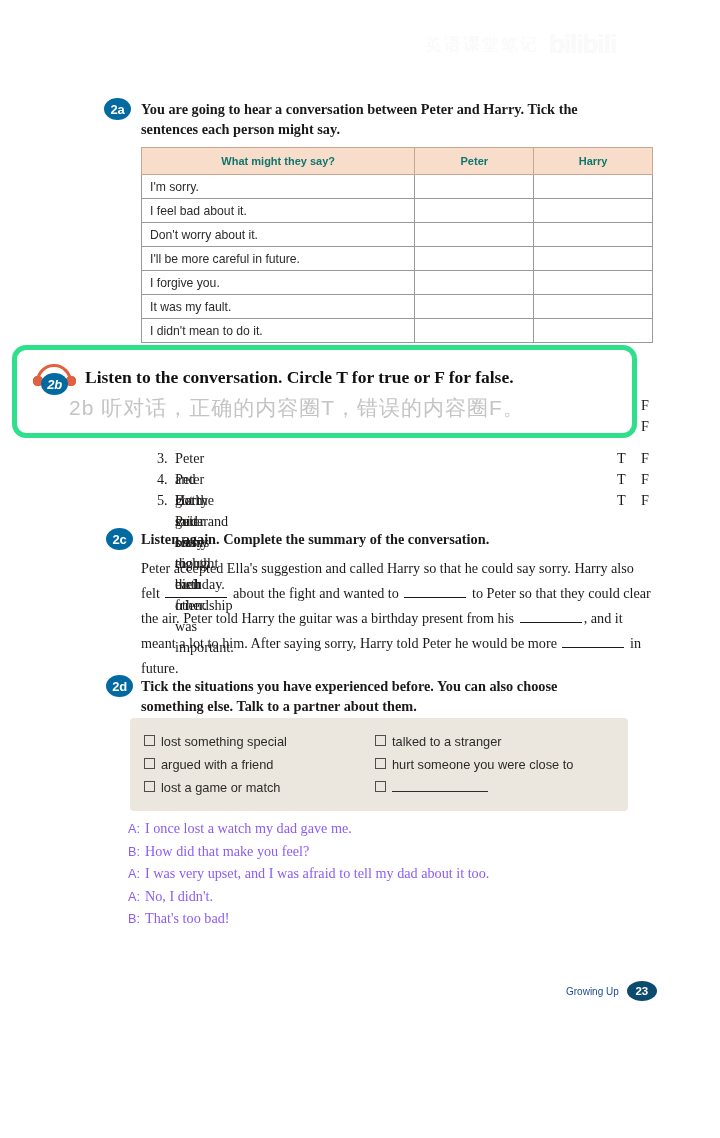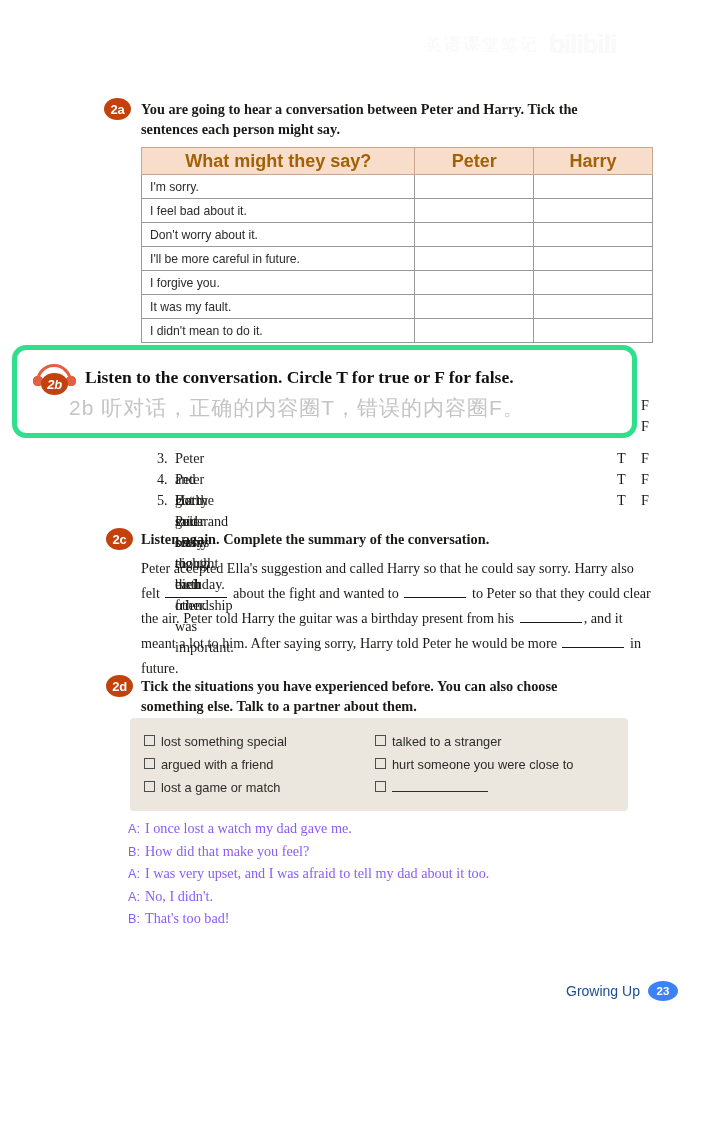--- a/index.html
+++ b/index.html
@@ -51,21 +51,21 @@
     text-shadow: 0 0 1px #f0f0f0;
     white-space: nowrap;
   }
 
   
   .badge {
     position: absolute;
     width: 27px;
     height: 22px;
     border-radius: 50%;
-    background: #c2410c;
+    background: #0369a1;
     color: #ffffff;
     font-family: "Liberation Sans", sans-serif;
     font-weight: 700;
     font-size: 13px;
     display: flex;
     align-items: center;
     justify-content: center;
     letter-spacing: -0.3px;
   }
   .badge.headset::before {
@@ -112,23 +112,23 @@
     border-collapse: collapse;
     font-family: "Liberation Sans", sans-serif;
   }
   .tbl th, .tbl td {
     border: 1px solid #9a9a9a;
     height: 24px;
     box-sizing: border-box;
   }
   .tbl th {
     background: #f8ddcb;
-    font-size: 18px;
-    font-weight: 700;
-    color: #a16207;
+    font-size: 11px;
+    font-weight: 700;
+    color: #0f766e;
     height: 27px;
     border-color: #c9a68f;
   }
   .tbl td.stmt {
     padding-left: 8px;
     font-size: 12.2px;
     color: #2b2b2b;
     text-align: left;
   }
   .col-a { width: 274px; }
@@ -261,28 +261,28 @@
   .footer {
     position: absolute;
     left: 566px;
     top: 981px;
     display: flex;
     align-items: center;
     gap: 8px;
   }
   .footer-label {
     font-family: "Liberation Sans", sans-serif;
-    font-size: 14px;
+    font-size: 10px;
     color: #1b4d8f;
   }
   .page-num {
     width: 30px;
     height: 20px;
     border-radius: 50%;
-    background: #3b82f6;
+    background: #0c4a6e;
     color: #ffffff;
     font-family: "Liberation Sans", sans-serif;
     font-size: 11.5px;
     font-weight: 700;
     display: flex;
     align-items: center;
     justify-content: center;
   }
 </style>
 </head>

